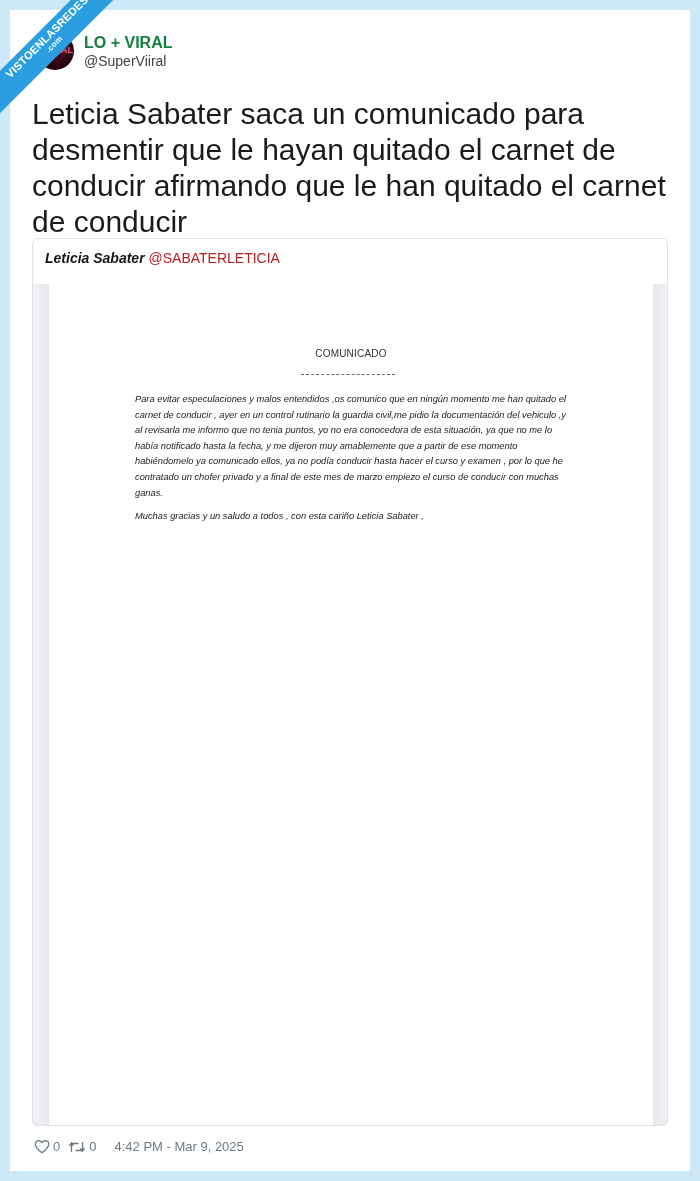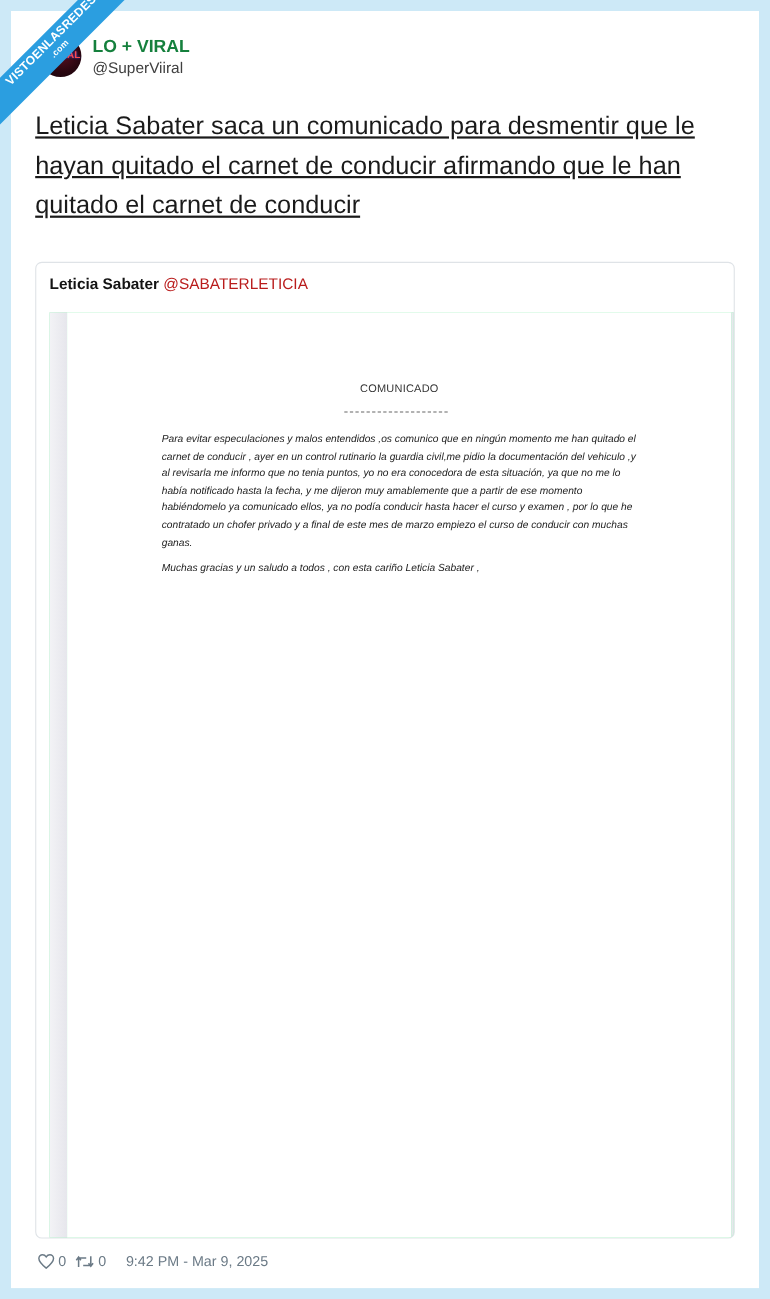--- a/index.html
+++ b/index.html
@@ -22,30 +22,30 @@
     width: 38px; height: 38px; border-radius: 50%;
     background: radial-gradient(circle at 55% 45%, #5a1020 0%, #2a0610 55%, #12030a 100%);
     position: relative; overflow: hidden;
   }
   .avatar-text { position: absolute; left: 10px; top: 13px; color: #ff4a4a; font-weight: bold; font-size: 9px; font-family: "Liberation Sans", sans-serif; text-shadow: 0 0 2px #3050ff; }
   .names { margin-left: 10px; }
   .display-name { font-size: 16px; font-weight: bold; color: #15803d; line-height: 19px; }
   .handle { font-size: 14px; color: #404040; line-height: 18px; }
   .tweet-text {
     position: absolute; left: 22px; top: 86px; width: 640px;
-    font-size: 23px; line-height: 36px; color: #1a1a1a; text-decoration: underline;
+    font-size: 30px; line-height: 36px; color: #1a1a1a;
   }
   .quote {
     position: absolute; left: 22px; top: 228px; width: 636px; height: 888px;
     border: 1px solid #dfe3e7; border-radius: 6px; overflow: hidden; background: #fff;
   }
   .quote-head { position: absolute; left: 12px; top: 11px; font-size: 14px; }
-  .quote-name { font-weight: bold; color: #141414; }
+  .quote-name { font-weight: bold; color: #141414; font-style: italic; }
   .quote-handle { color: #b91c1c; }
-  .doc-area { position: absolute; left: 12px; top: 45px; width: 636px; height: 843px; background: #86efac; }
+  .doc-area { position: absolute; left: 0; top: 45px; width: 636px; height: 843px; background: #737373; }
   .doc-edge-l { position: absolute; left: 0; top: 0; width: 16px; height: 100%; background: linear-gradient(90deg,#f3f3f6,#e6e6ec); }
   .doc-edge-r { position: absolute; right: 0; top: 0; width: 16px; height: 100%; background: linear-gradient(90deg,#e6e6ec,#f3f3f6); }
   .doc-page { position: absolute; left: 16px; top: 0; right: 16px; height: 100%; background: #fff; }
   .doc-title { position: absolute; left: 0; right: 0; top: 64px; text-align: center; font-size: 10px; color: #333; letter-spacing: 0.2px; }
   .doc-rule { position: absolute; left: 252px; width: 94px; top: 90px; border-top: 1px dashed #666; }
   .doc-body { position: absolute; left: 86px; width: 440px; top: 108px; font-size: 9.3px; line-height: 15.6px; color: #222; }
   .doc-body p { margin-bottom: 8px; font-style: italic; }
   .footer { position: absolute; left: 24px; top: 1129px; display: flex; align-items: center; font-size: 13px; color: #6b7a86; }
   .footer .ic { display: inline-flex; align-items: center; }
   .footer .count { margin-left: 3px; margin-right: 8px; }
@@ -100,15 +100,15 @@
         </svg>
     </span>
     <span class="count">0</span>
     <span class="ic">
       <svg width="18" height="14" viewBox="0 0 26 20">
           <path d="M5 17 V5 H15 M2 8 L5 4 L8 8" fill="none" stroke="#6b7a86" stroke-width="2"></path>
           <path d="M21 3 V15 H11 M18 12 L21 16 L24 12" fill="none" stroke="#6b7a86" stroke-width="2"></path>
         </svg>
     </span>
     <span class="count">0</span>
-    <span class="time">9:42 PM - Mar 9, 2025</span>
+    <span class="time">4:42 PM - Mar 9, 2025</span>
   </div>
 </div>
 
 </body></html>

